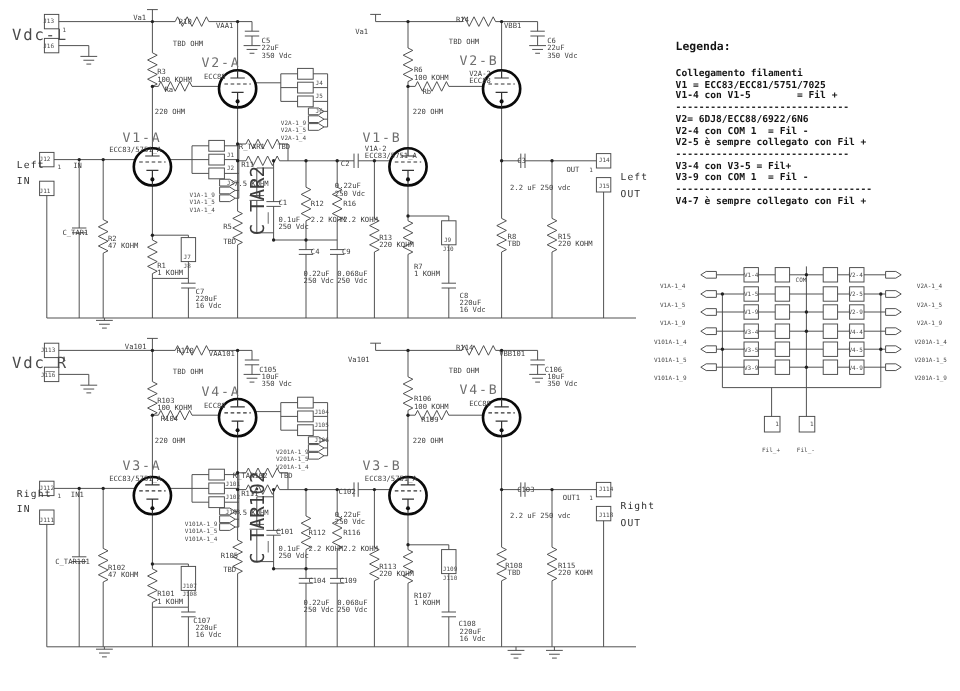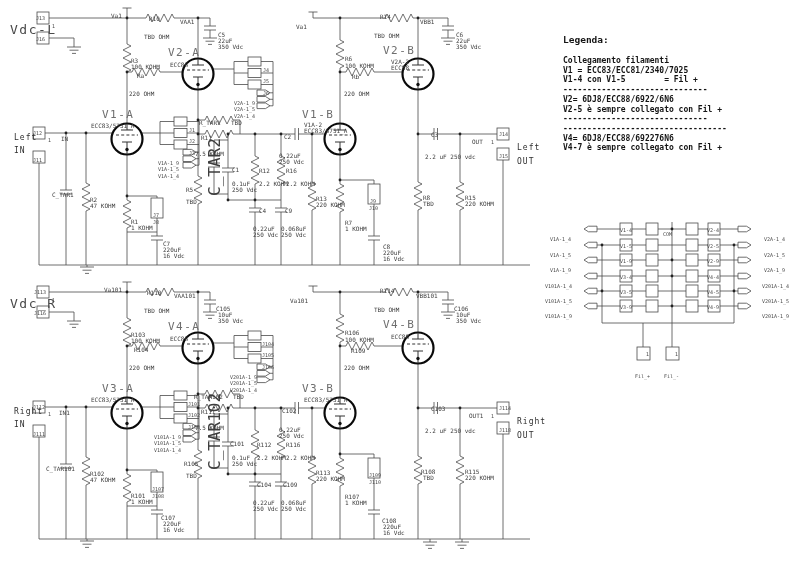--- a/index.html
+++ b/index.html
@@ -479,25 +479,27 @@
       <span class="lb t" style="left: 646px; top: 340px;">1</span>
       <span class="lb t" style="left: 675px; top: 340px;">1</span>
       <span class="lb t" style="left: 635px; top: 362px;">Fil_+</span>
       <span class="lb t" style="left: 664px; top: 362px;">Fil_-</span>
     </div>
 
   <div class="legend">
     <div class="legend-title">Legenda:</div>
     <div>
         <div class="lg-line">Collegamento filamenti</div>
-        <div class="lg-line">V1 = ECC83/ECC81/2340/7025</div>
+        <div class="lg-line">V1 = ECC83/ECC81/5751/7025</div>
         <div class="lg-line">V1-4 con V1-5        = Fil +</div>
         <div class="lg-line">------------------------------</div>
         <div class="lg-line">V2= 6DJ8/ECC88/6922/6N6</div>
+        <div class="lg-line">V2-4 con COM 1  = Fil -</div>
         <div class="lg-line">V2-5 è sempre collegato con Fil +</div>
         <div class="lg-line">------------------------------</div>
+        <div class="lg-line">V3-4 con V3-5 = Fil+</div>
+        <div class="lg-line">V3-9 con COM 1  = Fil -</div>
         <div class="lg-line">----------------------------------</div>
-        <div class="lg-line">V4= 6DJ8/ECC88/692276N6</div>
         <div class="lg-line">V4-7 è sempre collegato con Fil +</div>
       </div>
   </div>
 
 </div>
 
 </body></html>

